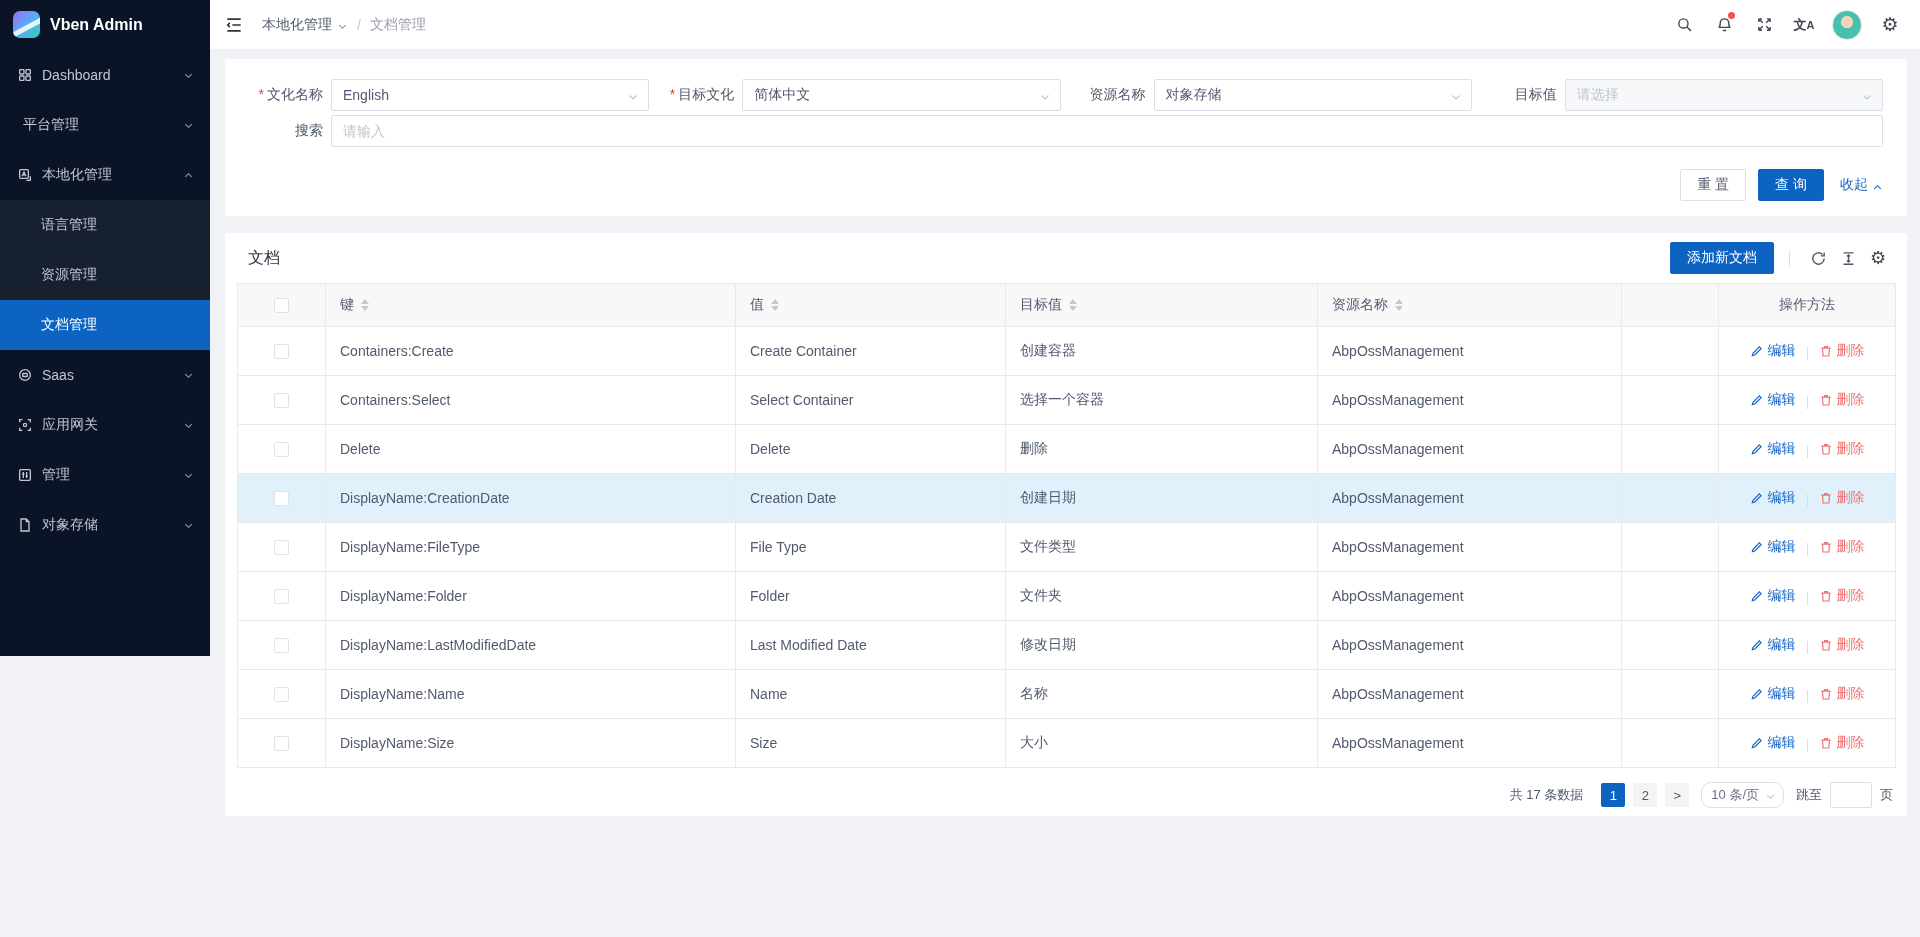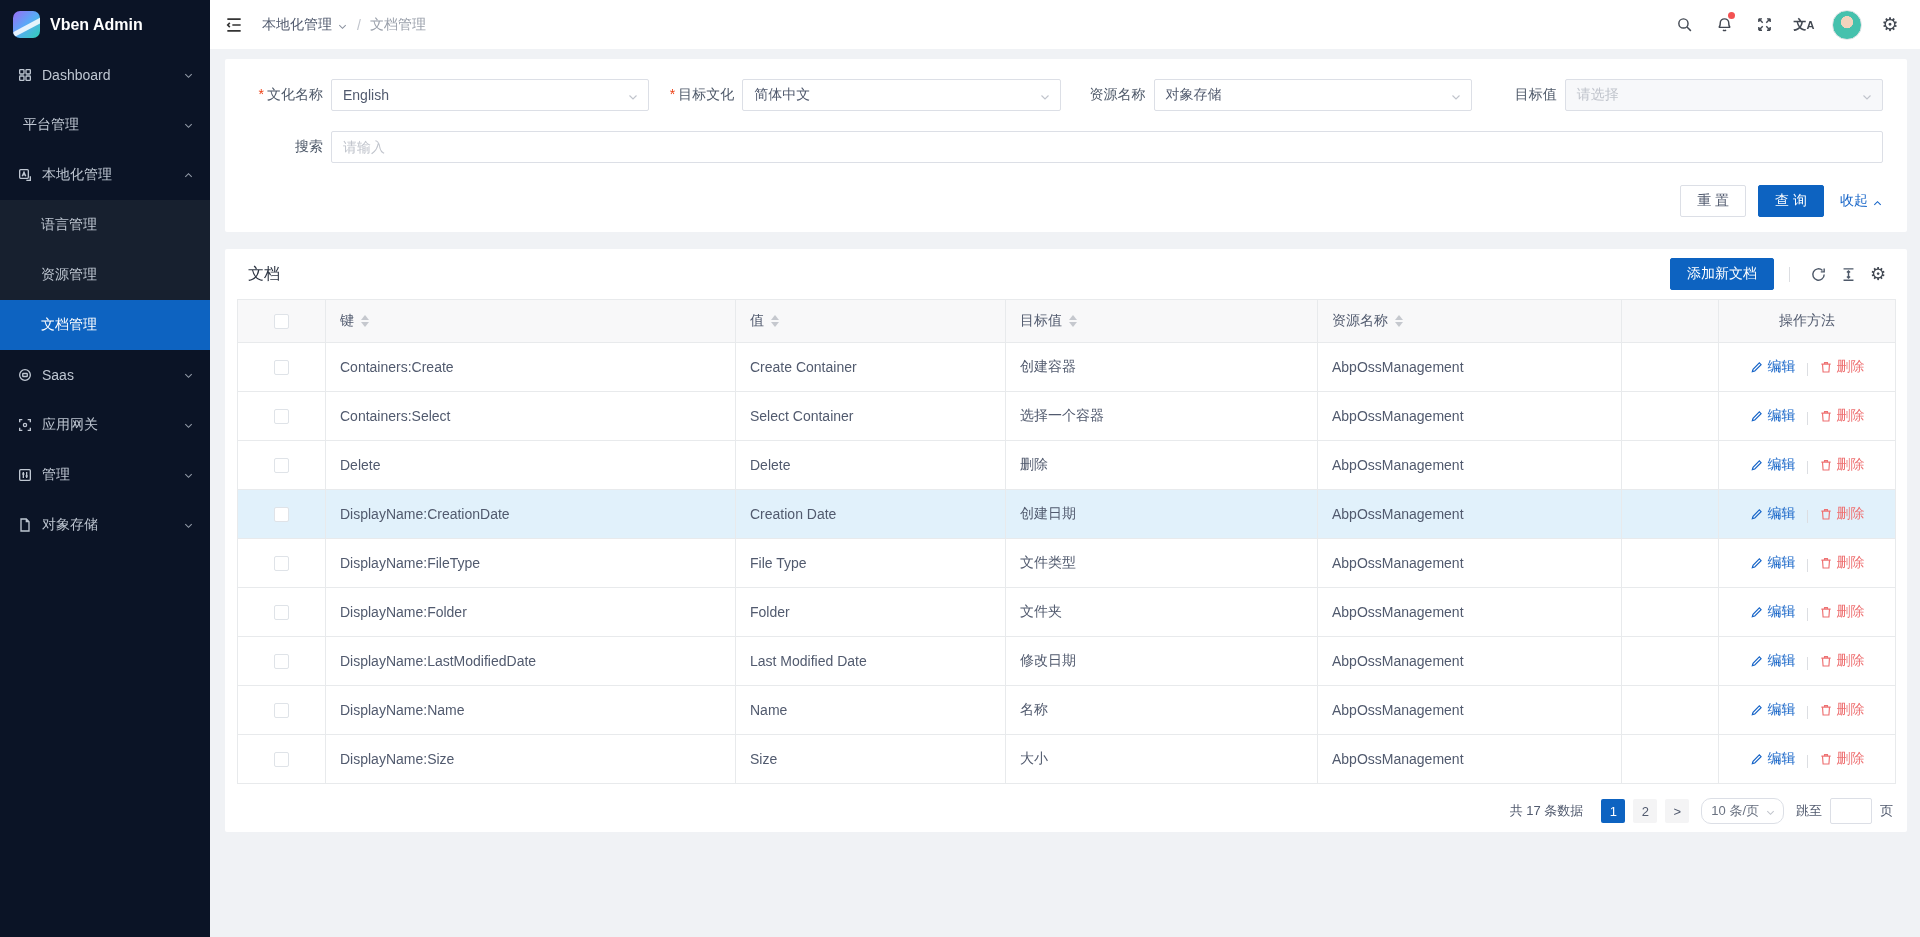--- a/index.html
+++ b/index.html
@@ -1,20 +1,20 @@
 <!DOCTYPE html>
 <html><head>
 <meta charset="utf-8">
 <style>
   * { margin:0; padding:0; box-sizing:border-box; }
   html,body { width:1920px; height:937px; font-family:"Liberation Sans","DejaVu Sans",sans-serif; background:#f0f2f5; overflow:hidden; }
   .layout { display:flex; width:1920px; height:937px; }
 
   
-  .sidebar { width:210px; flex:0 0 210px; background:#0b1426; height:937px; color:#bfc7d2; }
+  .sidebar { width:210px; flex:0 0 210px; background:#0b1426; height:656px; color:#bfc7d2; }
   .logo { height:49px; display:flex; align-items:center; padding-left:13px; }
   .logo-icon { width:27px; height:27px; border-radius:7px; background:linear-gradient(135deg,#9a6cf5 0%,#5aa9f7 48%,#2fd0b5 100%); position:relative; overflow:hidden; }
   .logo-icon::after { content:""; position:absolute; left:-4px; top:13px; width:40px; height:5px; background:rgba(255,255,255,.85); transform:rotate(-28deg); }
   .logo-text { color:#fff; font-weight:bold; font-size:16px; margin-left:10px; }
   .menu { margin-top:1px; }
   .mi { height:50px; display:flex; align-items:center; padding:0 16px 0 17px; font-size:14px; cursor:pointer; }
   .mi .mi-icon { width:16px; height:16px; margin-right:9px; flex:0 0 16px; }
   .mi .mi-icon svg { width:16px; height:16px; display:block; }
   .mi.no-icon { padding-left:23px; }
   .mi .lbl { flex:1; white-space:nowrap; overflow:hidden; }
@@ -49,21 +49,21 @@
   .form-card { padding:20px 24px 15px 24px; }
   .frow1 { display:grid; grid-template-columns:repeat(4,1fr); column-gap:28px;gap:11px; }
   .field { display:flex; align-items:center; height:32px; }
   .field .flabel { width:82px; text-align:right; font-size:14px; color:#4e5969; padding-right:8px; white-space:nowrap; flex:0 0 82px; }
   .req::before { content:"*"; color:#ed4014; margin-right:3px; }
   .sel { position:relative; flex:1; height:32px; border:1px solid #dcdfe6; border-radius:2px; background:#fff; display:flex; align-items:center; padding:0 26px 0 11px; font-size:14px; color:#515a6e; cursor:pointer; }
   .sel.disabled { background:#f7f8fa; }
   .sel .ph { color:#c0c4cc; }
   .sel .scaret { position:absolute; right:9px; top:10px; width:12px; height:12px; color:#c0c4cc; }
   .sel .scaret svg { width:12px; height:12px; }
-  .frow2 { display:flex; margin-top:20px; }
+  .frow2 { display:flex; margin-top:4px; }
   .frow2 .flabel { width:82px; text-align:right; font-size:14px; color:#4e5969; padding-right:8px; flex:0 0 82px; align-self:center; }
   .txt { flex:1; height:32px; border:1px solid #dcdfe6; border-radius:2px; padding:0 11px; font-size:14px; color:#515a6e; outline:none; font-family:inherit; }
   .txt::placeholder { color:#c0c4cc; }
   .fbtns { display:flex; justify-content:flex-end; align-items:center; margin-top:22px; }
   .btn { height:32px; border-radius:2px; font-size:14px; padding:0 16px; cursor:pointer; border:1px solid #dcdfe6; background:#fff; color:#515a6e; font-family:inherit; }
   .btn.primary { background:#0d63c1; border-color:#0d63c1; color:#fff; }
   .btn + .btn { margin-left:12px; }
   .linkbtn { display:flex; align-items:center; color:#1765c8; font-size:14px; margin-left:16px; cursor:pointer; }
   .linkbtn .up-caret { width:11px; height:11px; margin-left:4px; }
   .linkbtn .up-caret svg { width:11px; height:11px; }

